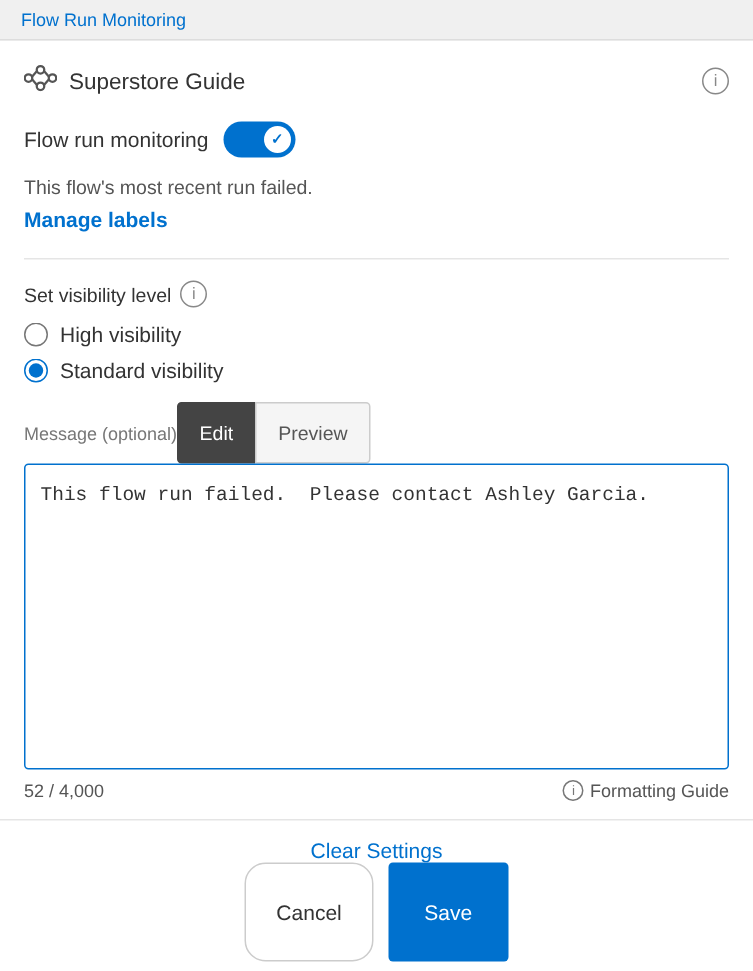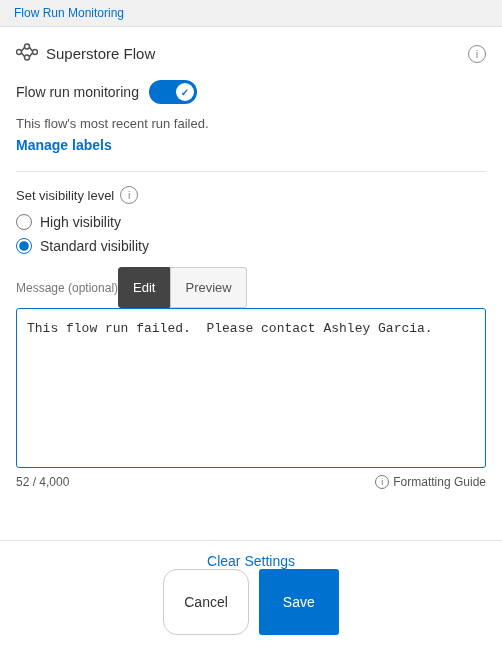--- a/index.html
+++ b/index.html
@@ -175,37 +175,37 @@
       border-color: #444;
     }
     .tab-btn:first-child {
       border-radius: 3px 0 0 3px;
     }
     .tab-btn:last-child {
       border-radius: 0 3px 3px 0;
     }
     .message-textarea {
       width: 100%;
-      height: 160px;
+      height: 204px;
       border: 1.5px solid #0071ce;
       border-radius: 3px;
       padding: 10px;
       font-size: 13px;
       font-family: 'Courier New', monospace;
       color: #333;
       resize: none;
       outline: none;
       line-height: 1.5;
     }
     .message-footer {
       display: flex;
       align-items: center;
       justify-content: space-between;
       margin-top: 4px;
-      margin-bottom: 28px;
+      margin-bottom: 12px;
     }
     .char-count {
       font-size: 12px;
       color: #555;
     }
     .format-guide {
       display: flex;
       align-items: center;
       gap: 4px;
       font-size: 12px;
@@ -285,21 +285,21 @@
             <circle cx="3" cy="9" r="2.5" stroke="#555" stroke-width="1.5"></circle>
             <circle cx="11" cy="3.5" r="2.5" stroke="#555" stroke-width="1.5"></circle>
             <circle cx="11" cy="14.5" r="2.5" stroke="#555" stroke-width="1.5"></circle>
             <circle cx="19" cy="9" r="2.5" stroke="#555" stroke-width="1.5"></circle>
             <line x1="5.5" y1="8" x2="8.5" y2="4.5" stroke="#555" stroke-width="1.5"></line>
             <line x1="5.5" y1="10" x2="8.5" y2="13.5" stroke="#555" stroke-width="1.5"></line>
             <line x1="13.5" y1="4.5" x2="16.5" y2="8" stroke="#555" stroke-width="1.5"></line>
             <line x1="13.5" y1="13.5" x2="16.5" y2="10" stroke="#555" stroke-width="1.5"></line>
           </svg>
         </div>
-        <span>Superstore Flow</span>
+        <span>Superstore Guide</span>
       </div>
       <div class="info-icon">i</div>
     </div>
 
     
     <div class="toggle-row">
       <span class="toggle-label">Flow run monitoring</span>
       <label class="toggle-switch">
 
         <div class="toggle-track">

